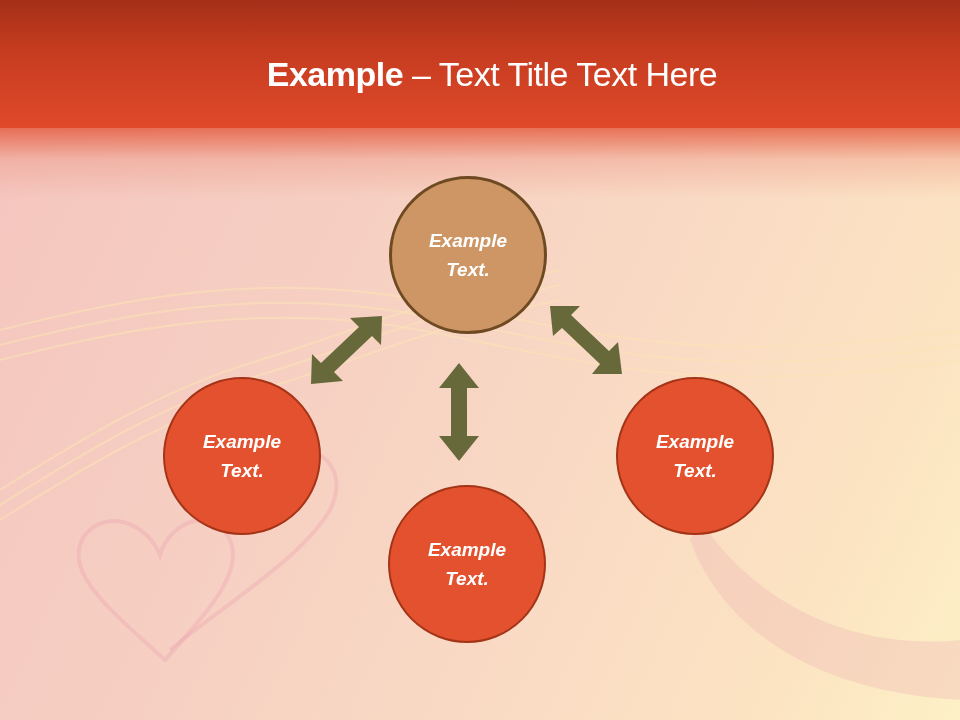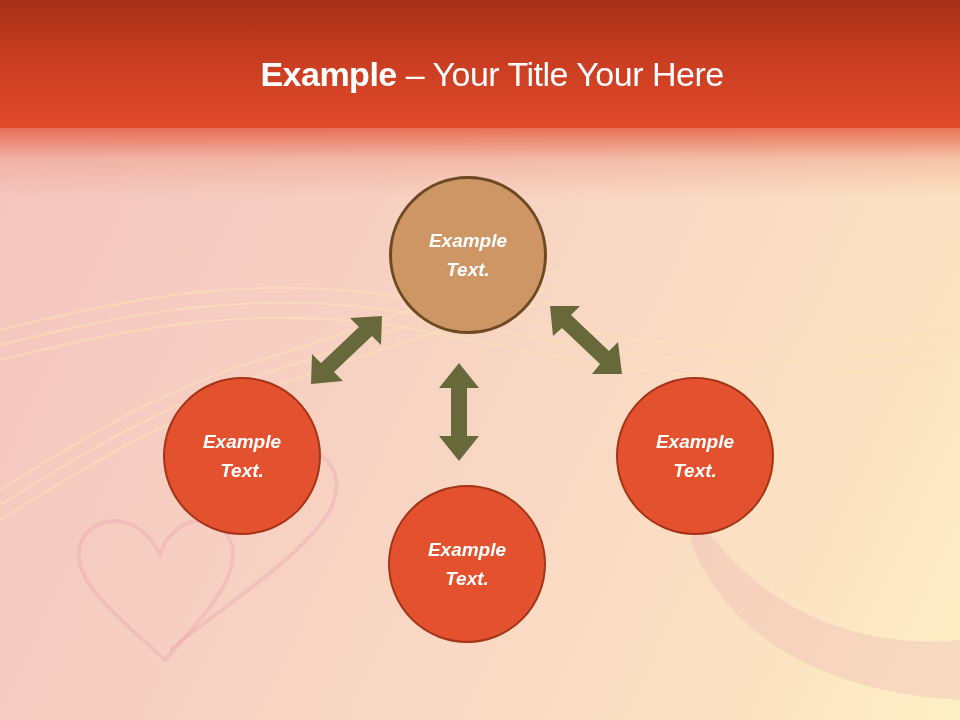--- a/index.html
+++ b/index.html
@@ -52,21 +52,21 @@
     <path d="M0 505 C 80 455, 160 405, 260 375 S 420 315, 560 285"></path>
     <path d="M0 490 C 80 440, 160 390, 260 360 S 420 300, 560 270"></path>
   </g>
   <g fill="none" stroke="#eeaab4" stroke-opacity="0.45" stroke-width="4">
     <path d="M165 660 C 110 610, 60 570, 85 535 C 105 510, 145 520, 160 555 C 170 520, 215 505, 230 540 C 245 575, 200 620, 165 660 Z"></path>
     <path d="M170 650 C 230 600, 300 560, 330 510 C 350 470, 320 440, 285 455"></path>
   </g>
   <path d="M690 540 C 720 620, 800 690, 960 700 L 960 640 C 860 650, 760 610, 700 520 Z" fill="#eeb4b4" fill-opacity="0.35"></path>
 </svg>
 
-<div class="title"><span class="bold">Example</span><span> – Your Title Your Here</span></div>
+<div class="title"><span class="bold">Example</span><span> – Text Title Text Here</span></div>
 
 <svg class="arrows" viewBox="0 0 960 720">
   <g fill="#68693a">
 
     <polygon points="382,316 381,345 372,336 334,372 343,381 311,384 312,354 321,363 359,327 350,318"></polygon>
 
     <polygon points="459,363 479,388 467,388 467,436 479,436 459,461 439,436 451,436 451,388 439,388"></polygon>
 
     <polygon points="550,306 580,306 571,315 609,351 618,342 622,374 592,374 600,364 562,328 553,336"></polygon>
   </g>

